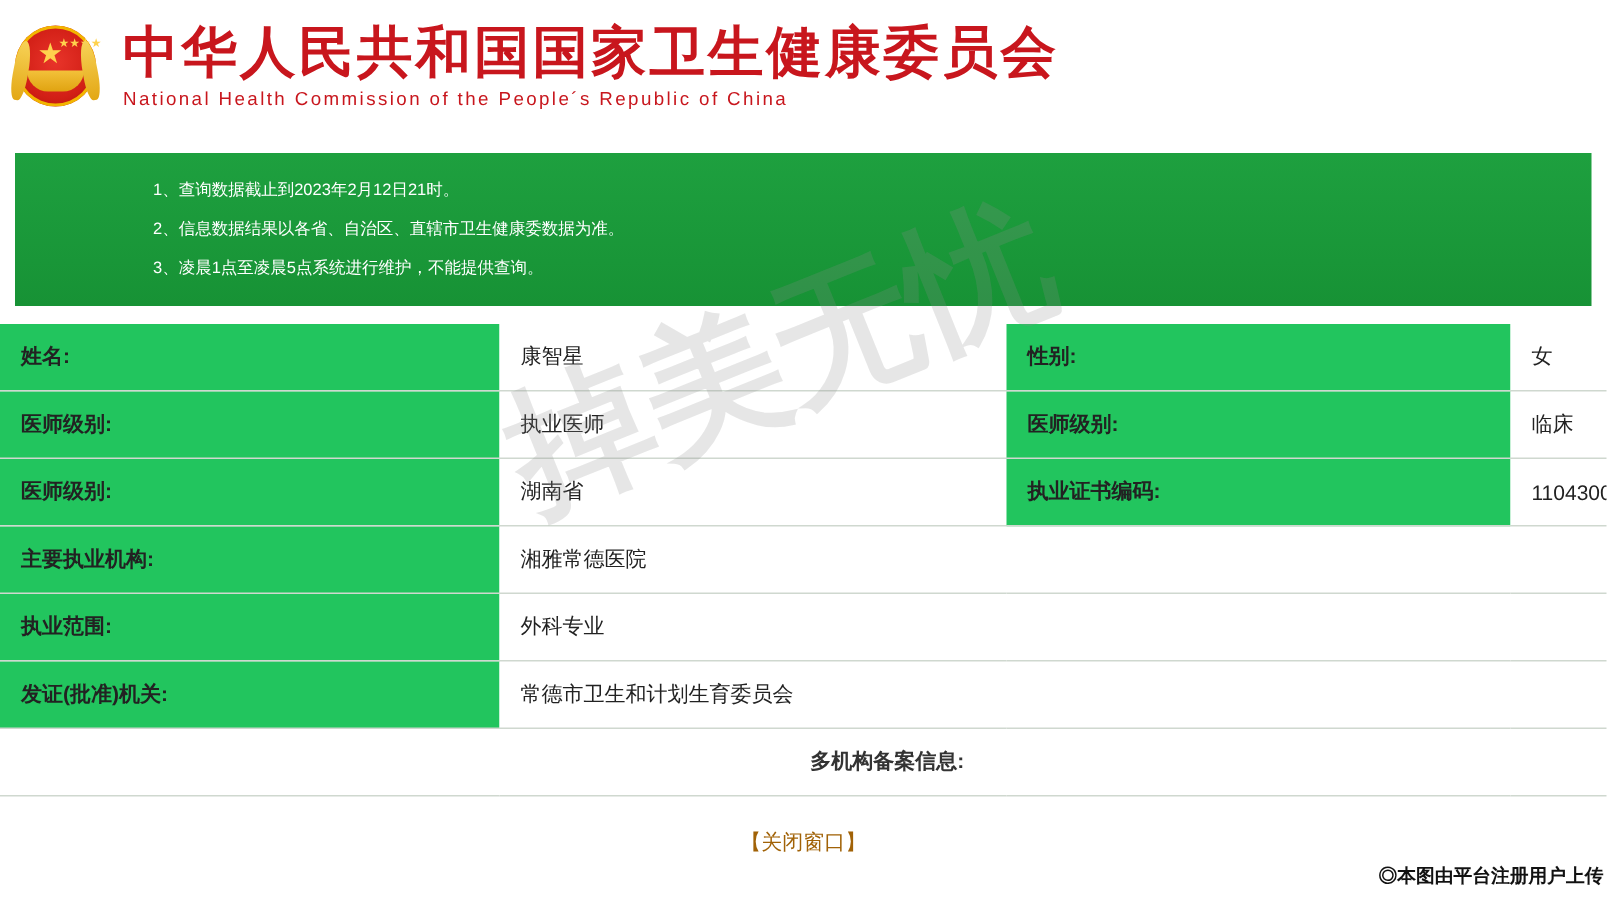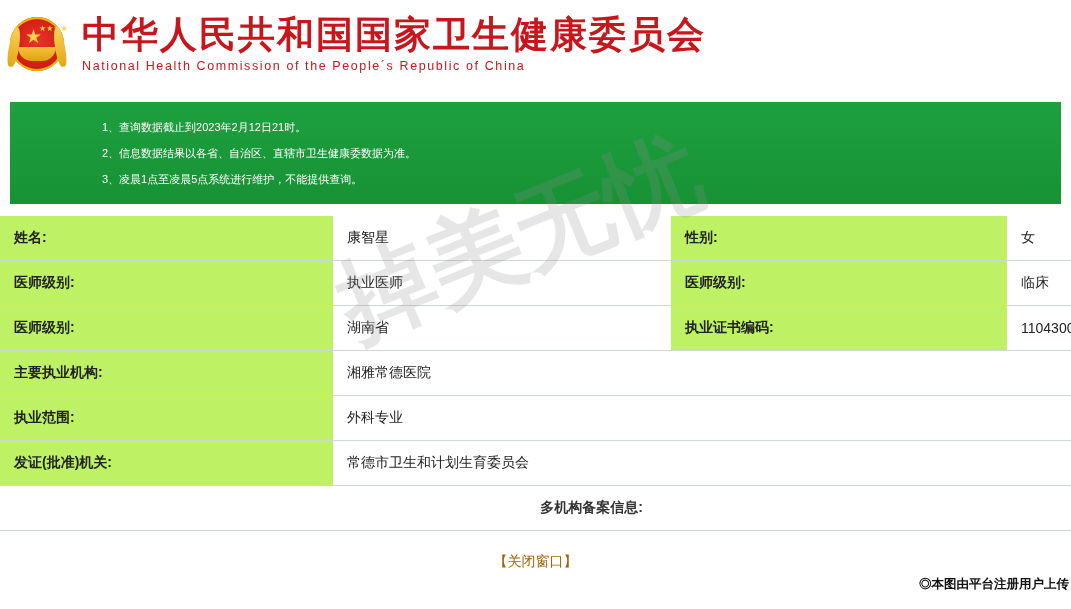--- a/index.html
+++ b/index.html
@@ -124,21 +124,21 @@
     table-layout: fixed;
     font-size: 14px;
   }
   table.info td {
     border-bottom: 1px solid #cfd8cf;
     padding: 13px 14px;
     vertical-align: middle;
     height: 18px;
   }
   td.label {
-    background: #bef264;
+    background: #22c55e;
     font-weight: bold;
     color: #222;
   }
   td.value {
     background: #ffffff;
     color: #222;
   }
   td.value.bold { font-weight: normal; }
   .col-l1 { width: 305px; }
   .col-v1 { width: 310px; }

